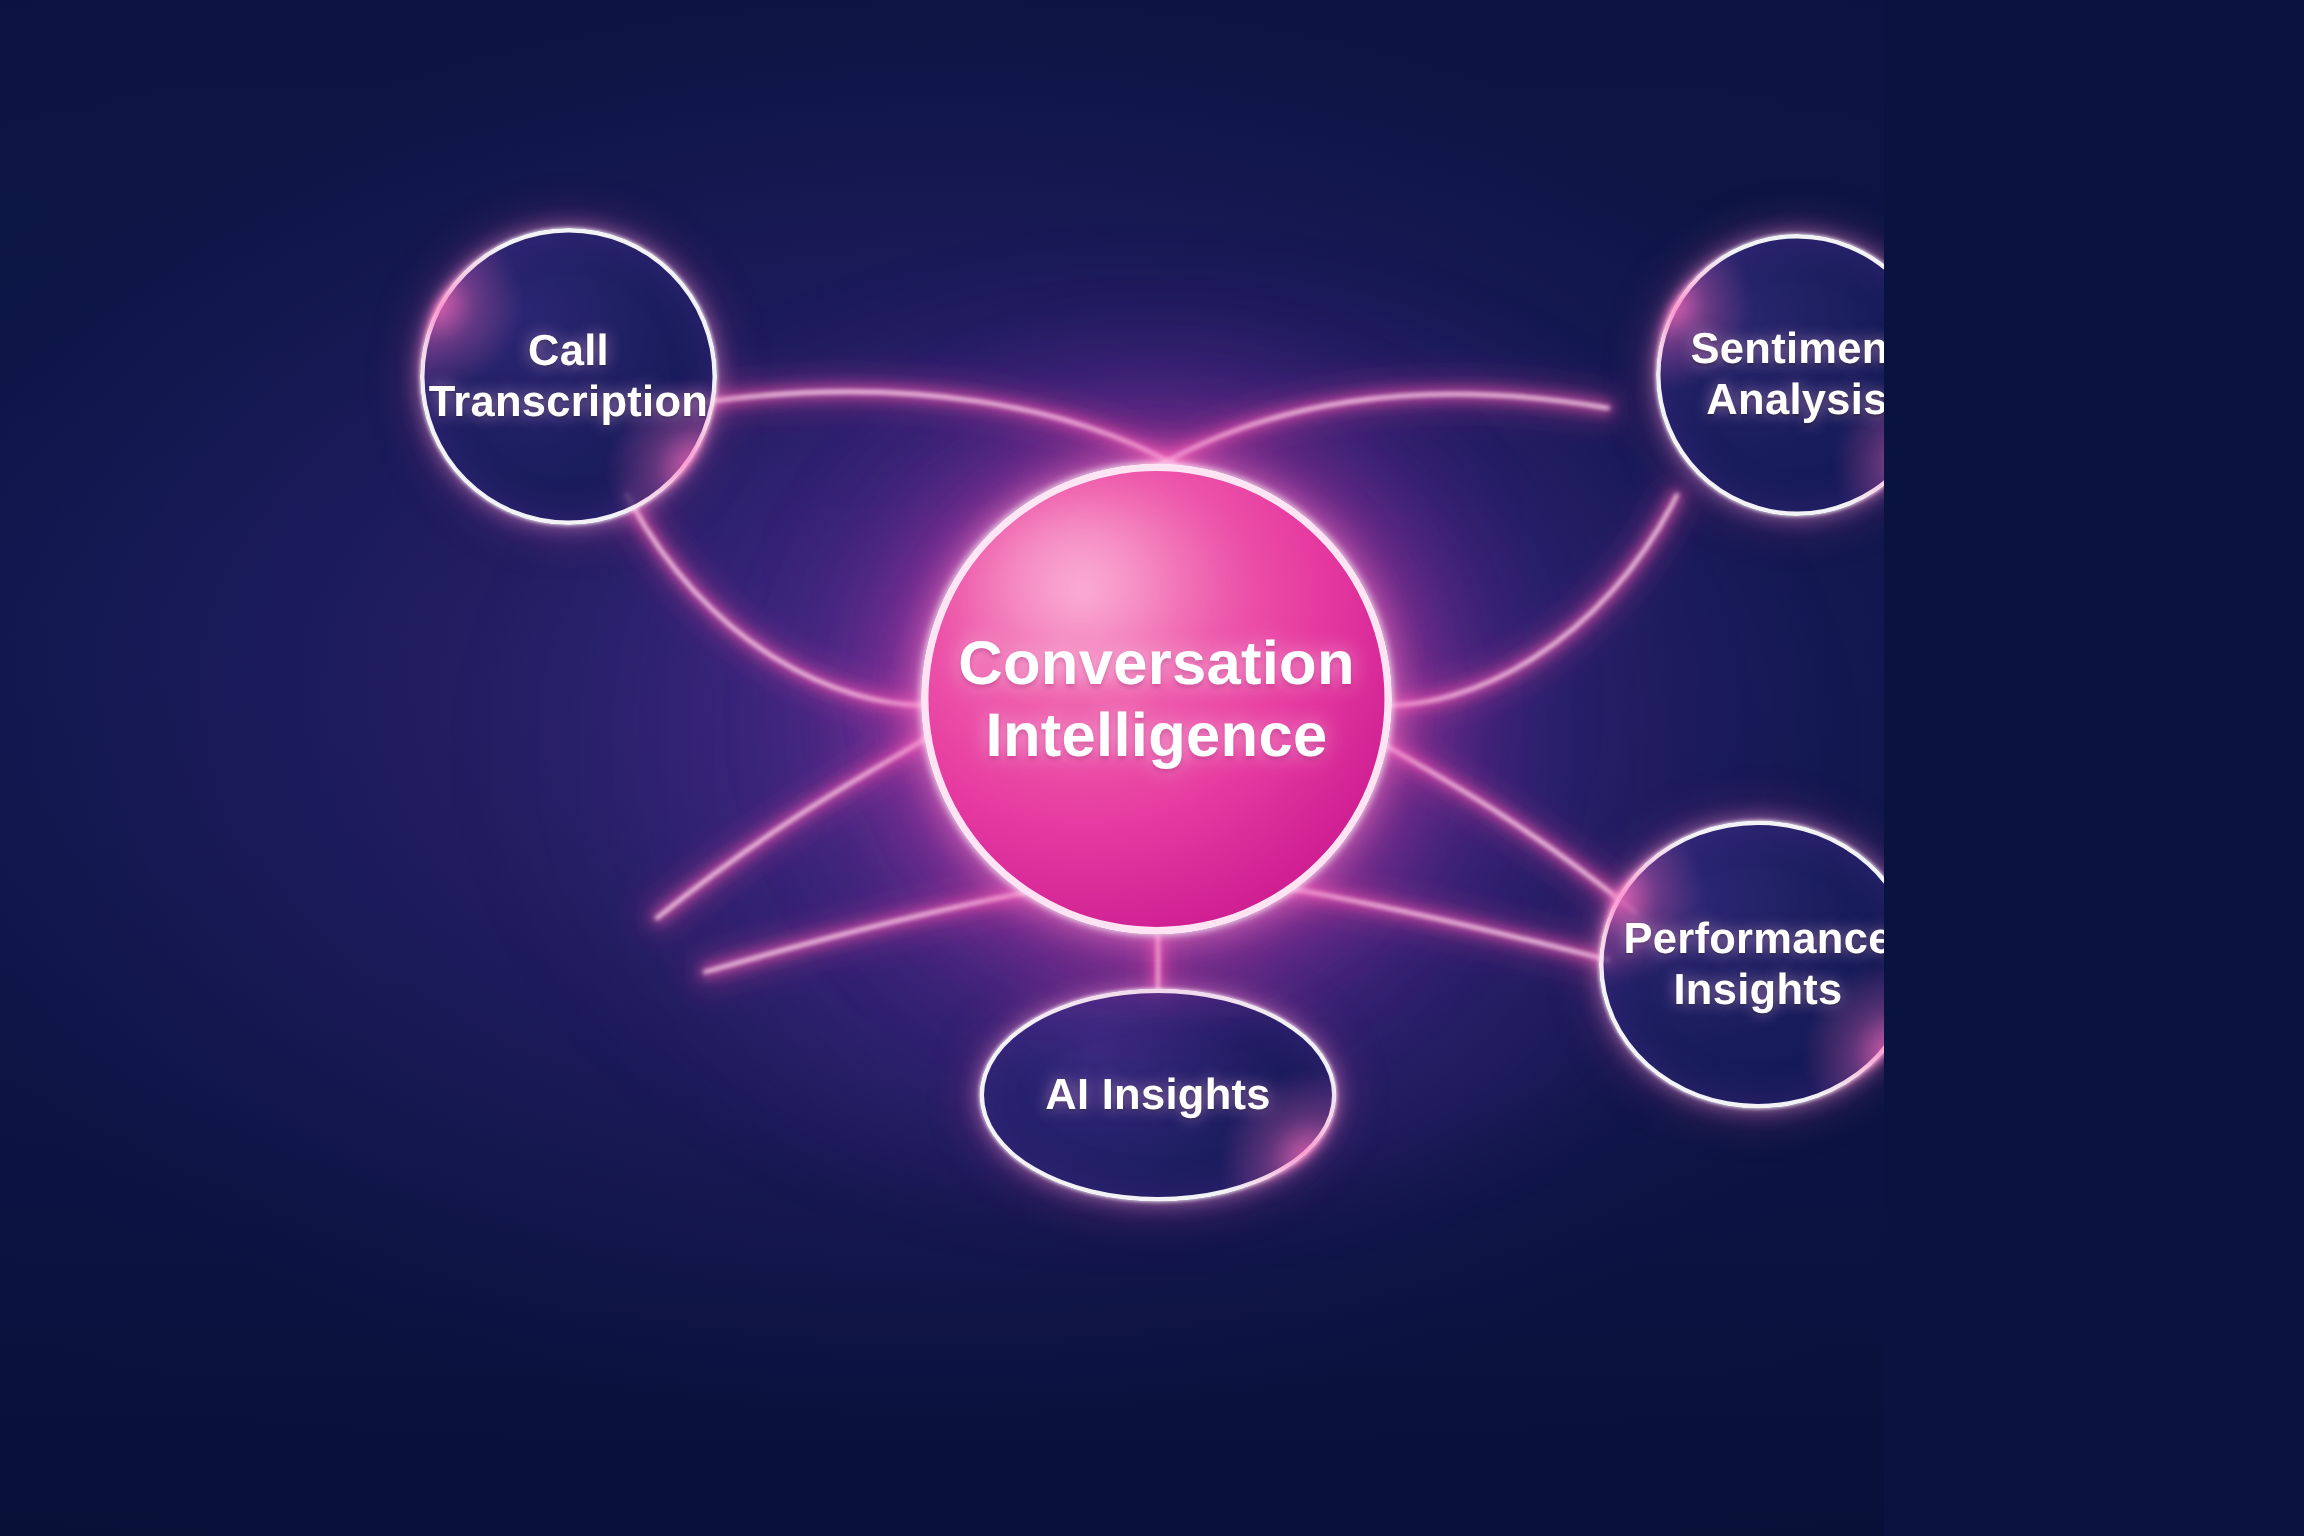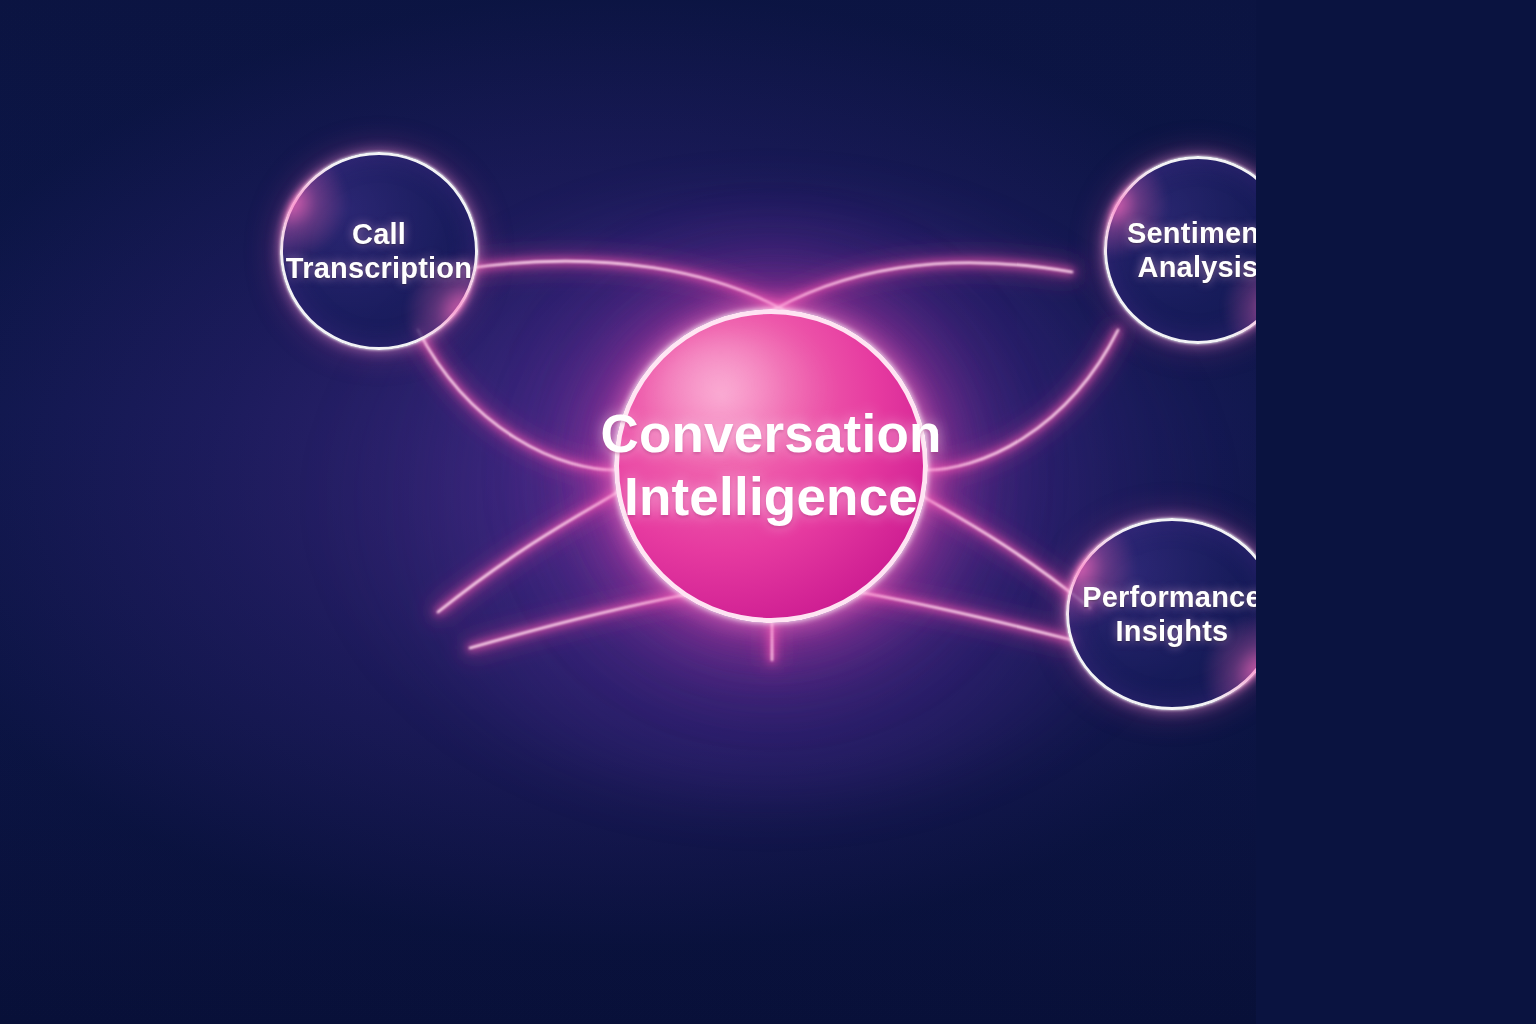--- a/index.html
+++ b/index.html
@@ -107,21 +107,21 @@
     border: 5px solid rgba(255, 232, 245, 0.98);
     background:
       radial-gradient(circle at 34% 27%, #f98ec4 0%, #f062ae 22%, #e63aa0 52%, #cf1f93 78%, #c01a8c 100%);
     box-shadow:
       0 0 6px rgba(255, 255, 255, 0.95),
       0 0 26px rgba(255, 140, 210, 0.75),
       0 0 70px rgba(245, 60, 170, 0.55),
       0 0 130px rgba(220, 50, 170, 0.32);
   }
   .center-node .node-label {
-    font-size: 53px;
+    font-size: 41px;
     font-weight: 700;
     text-shadow: 0 0 14px rgba(255, 255, 255, 0.5), 0 2px 3px rgba(140, 10, 90, 0.35);
   }
   .center-sheen {
     position: absolute;
     left: 8%; top: 5%;
     width: 62%; height: 48%;
     border-radius: 50%;
     background: radial-gradient(ellipse at 40% 38%, rgba(255,255,255,0.30) 0%, rgba(255,255,255,0.10) 45%, rgba(255,255,255,0) 72%);
     filter: blur(12px);
@@ -195,27 +195,31 @@
   </div>
 
   <div class="node satellite" style="left:1104px; top:156px; width:188px; height:188px;">
     <div class="rim-glow rim-tl"></div>
     <div class="rim-glow rim-br"></div>
     <div class="node-label">Sentiment
 Analysis</div>
   </div>
 
 
-  <div class="node satellite" style="left:1066px; top:518px; width:212px; height:192px;text-align:center;">
+  <div class="node satellite" style="left:1066px; top:547px; width:212px; height:192px;text-align:center;">
     <div class="rim-glow rim-tl"></div>
     <div class="rim-glow rim-br"></div>
     <div class="node-label">Performance
 Insights</div>
   </div>
 
+  <div class="node satellite" style="left:653px; top:659px; width:238px; height:142px;">
+    <div class="rim-glow rim-br"></div>
+    <div class="node-label">AI Insights</div>
+  </div>
 
   <div class="node center-node" style="left:614px; top:309px; width:314px; height:314px;">
     <div class="center-sheen"></div>
     <div class="node-label">Conversation
 Intelligence</div>
   </div>
 
 </div>
 
 </body></html>

